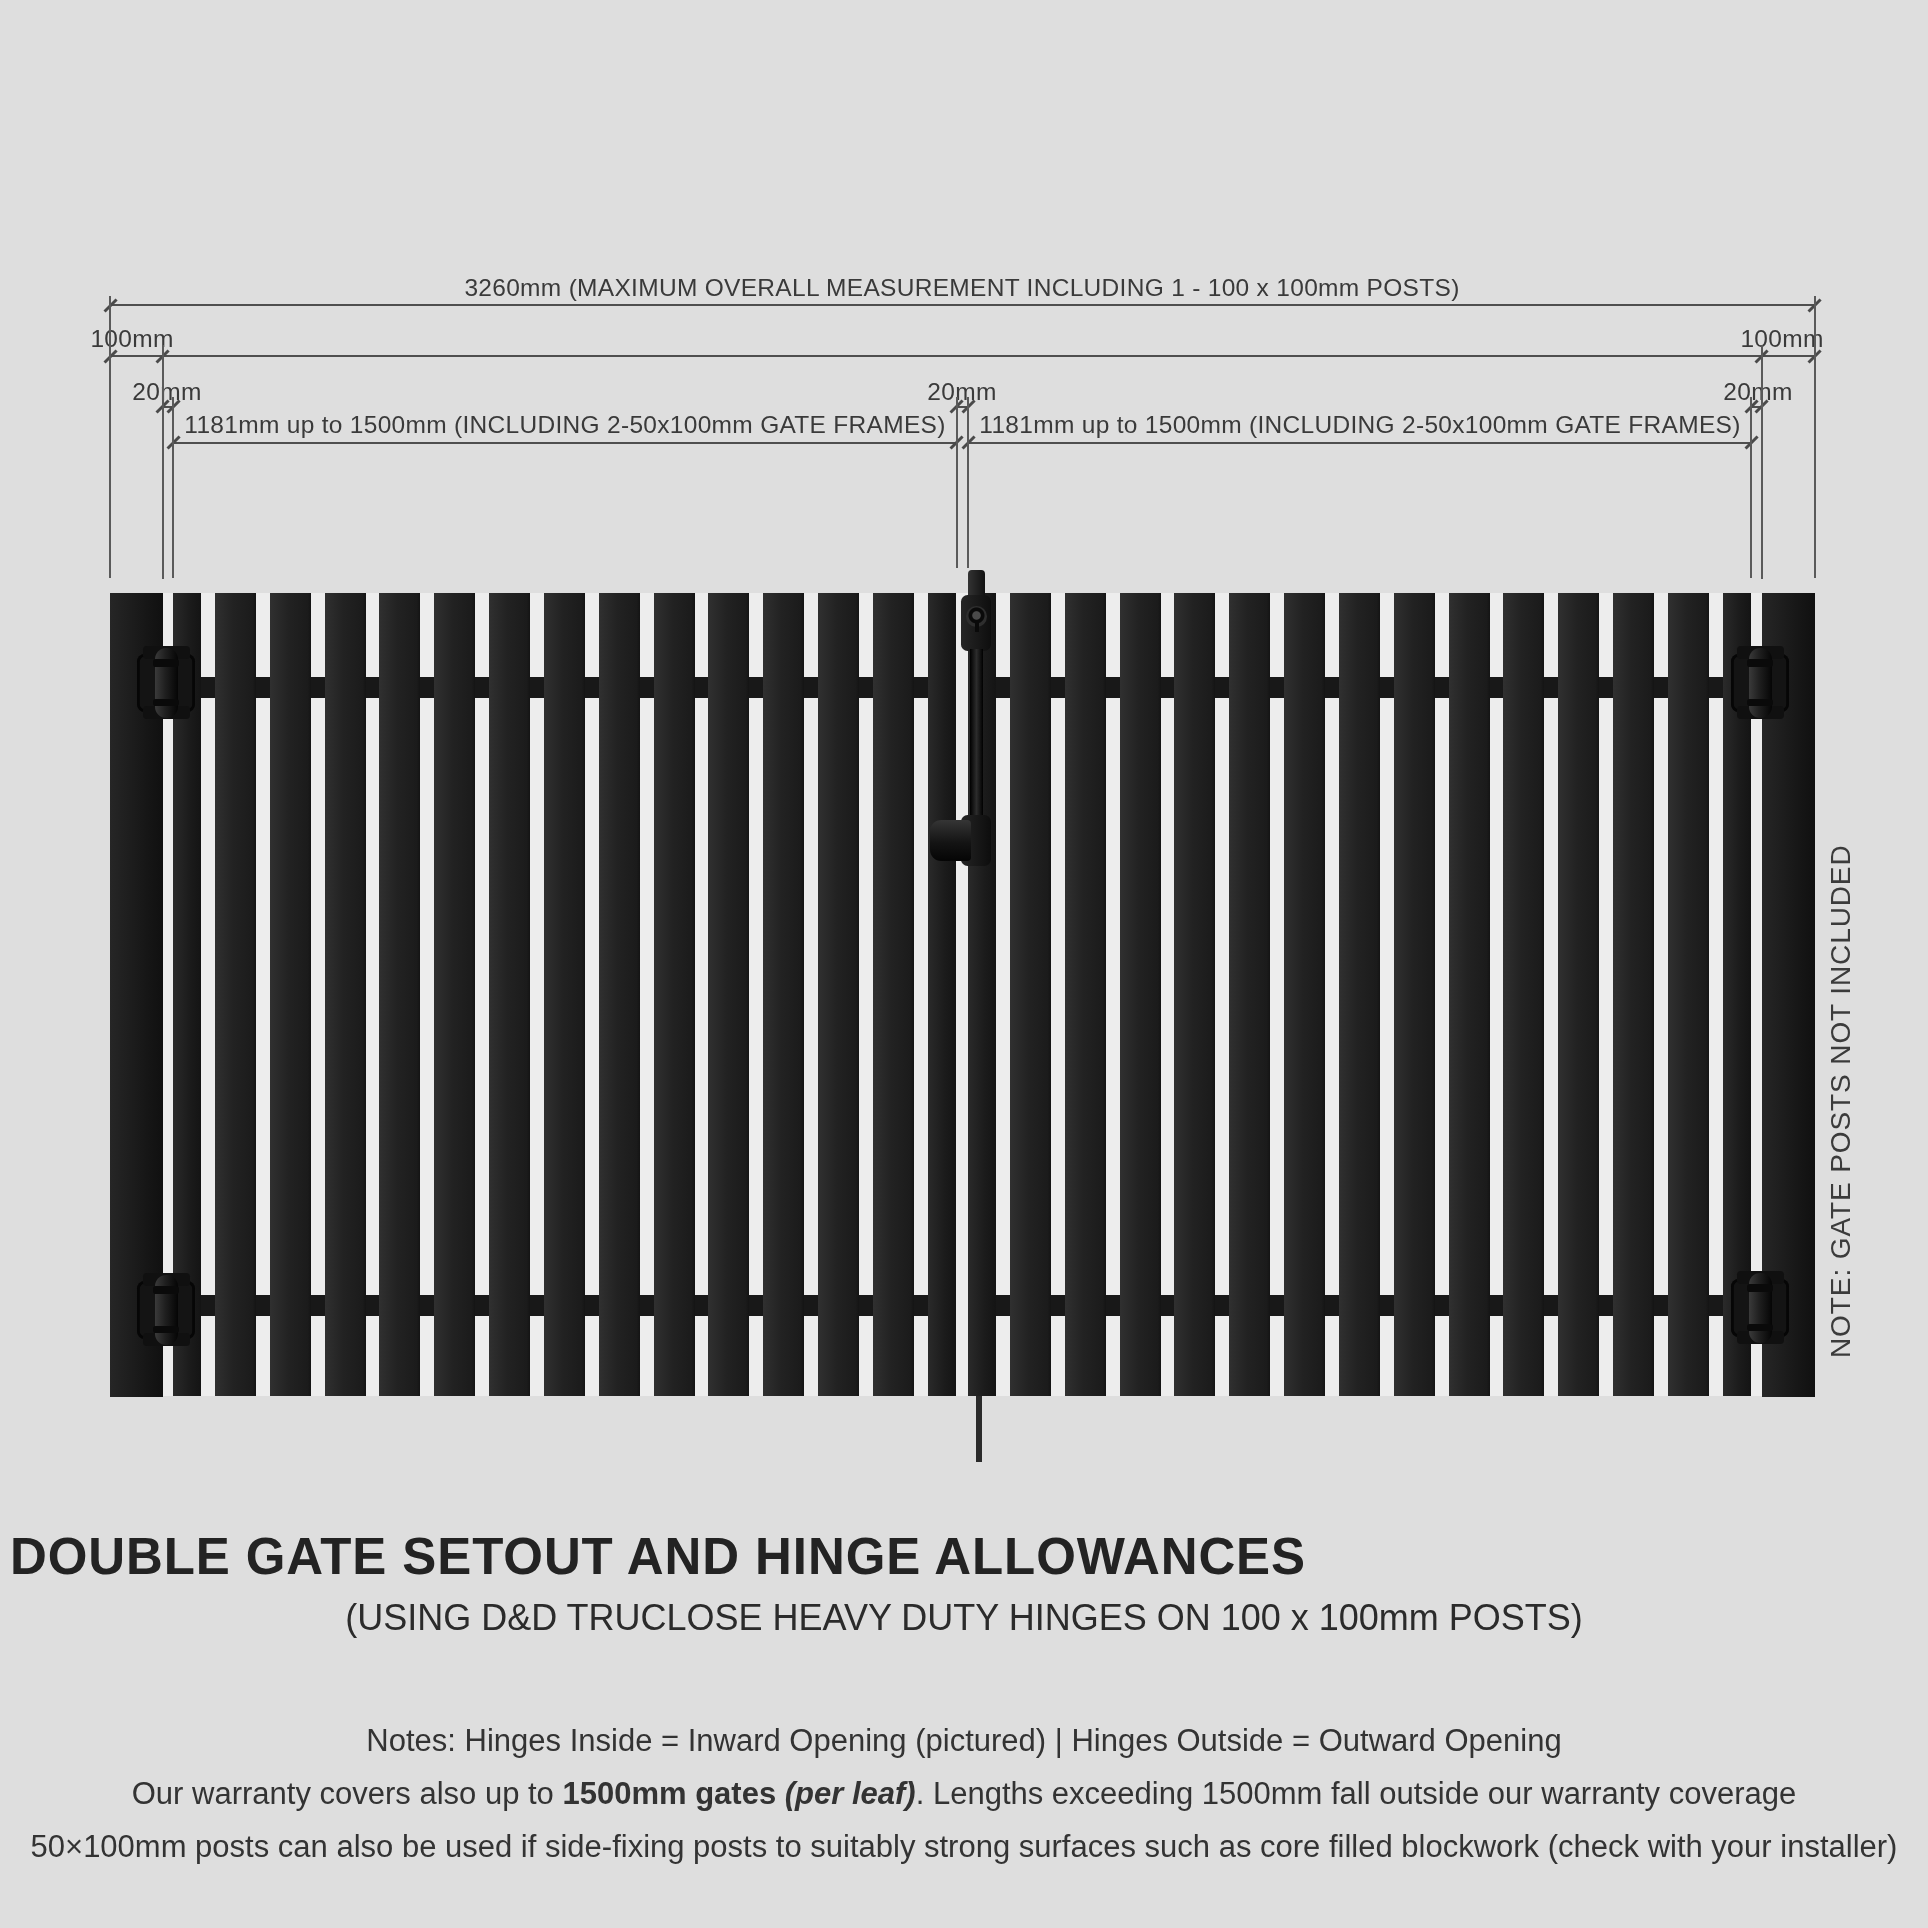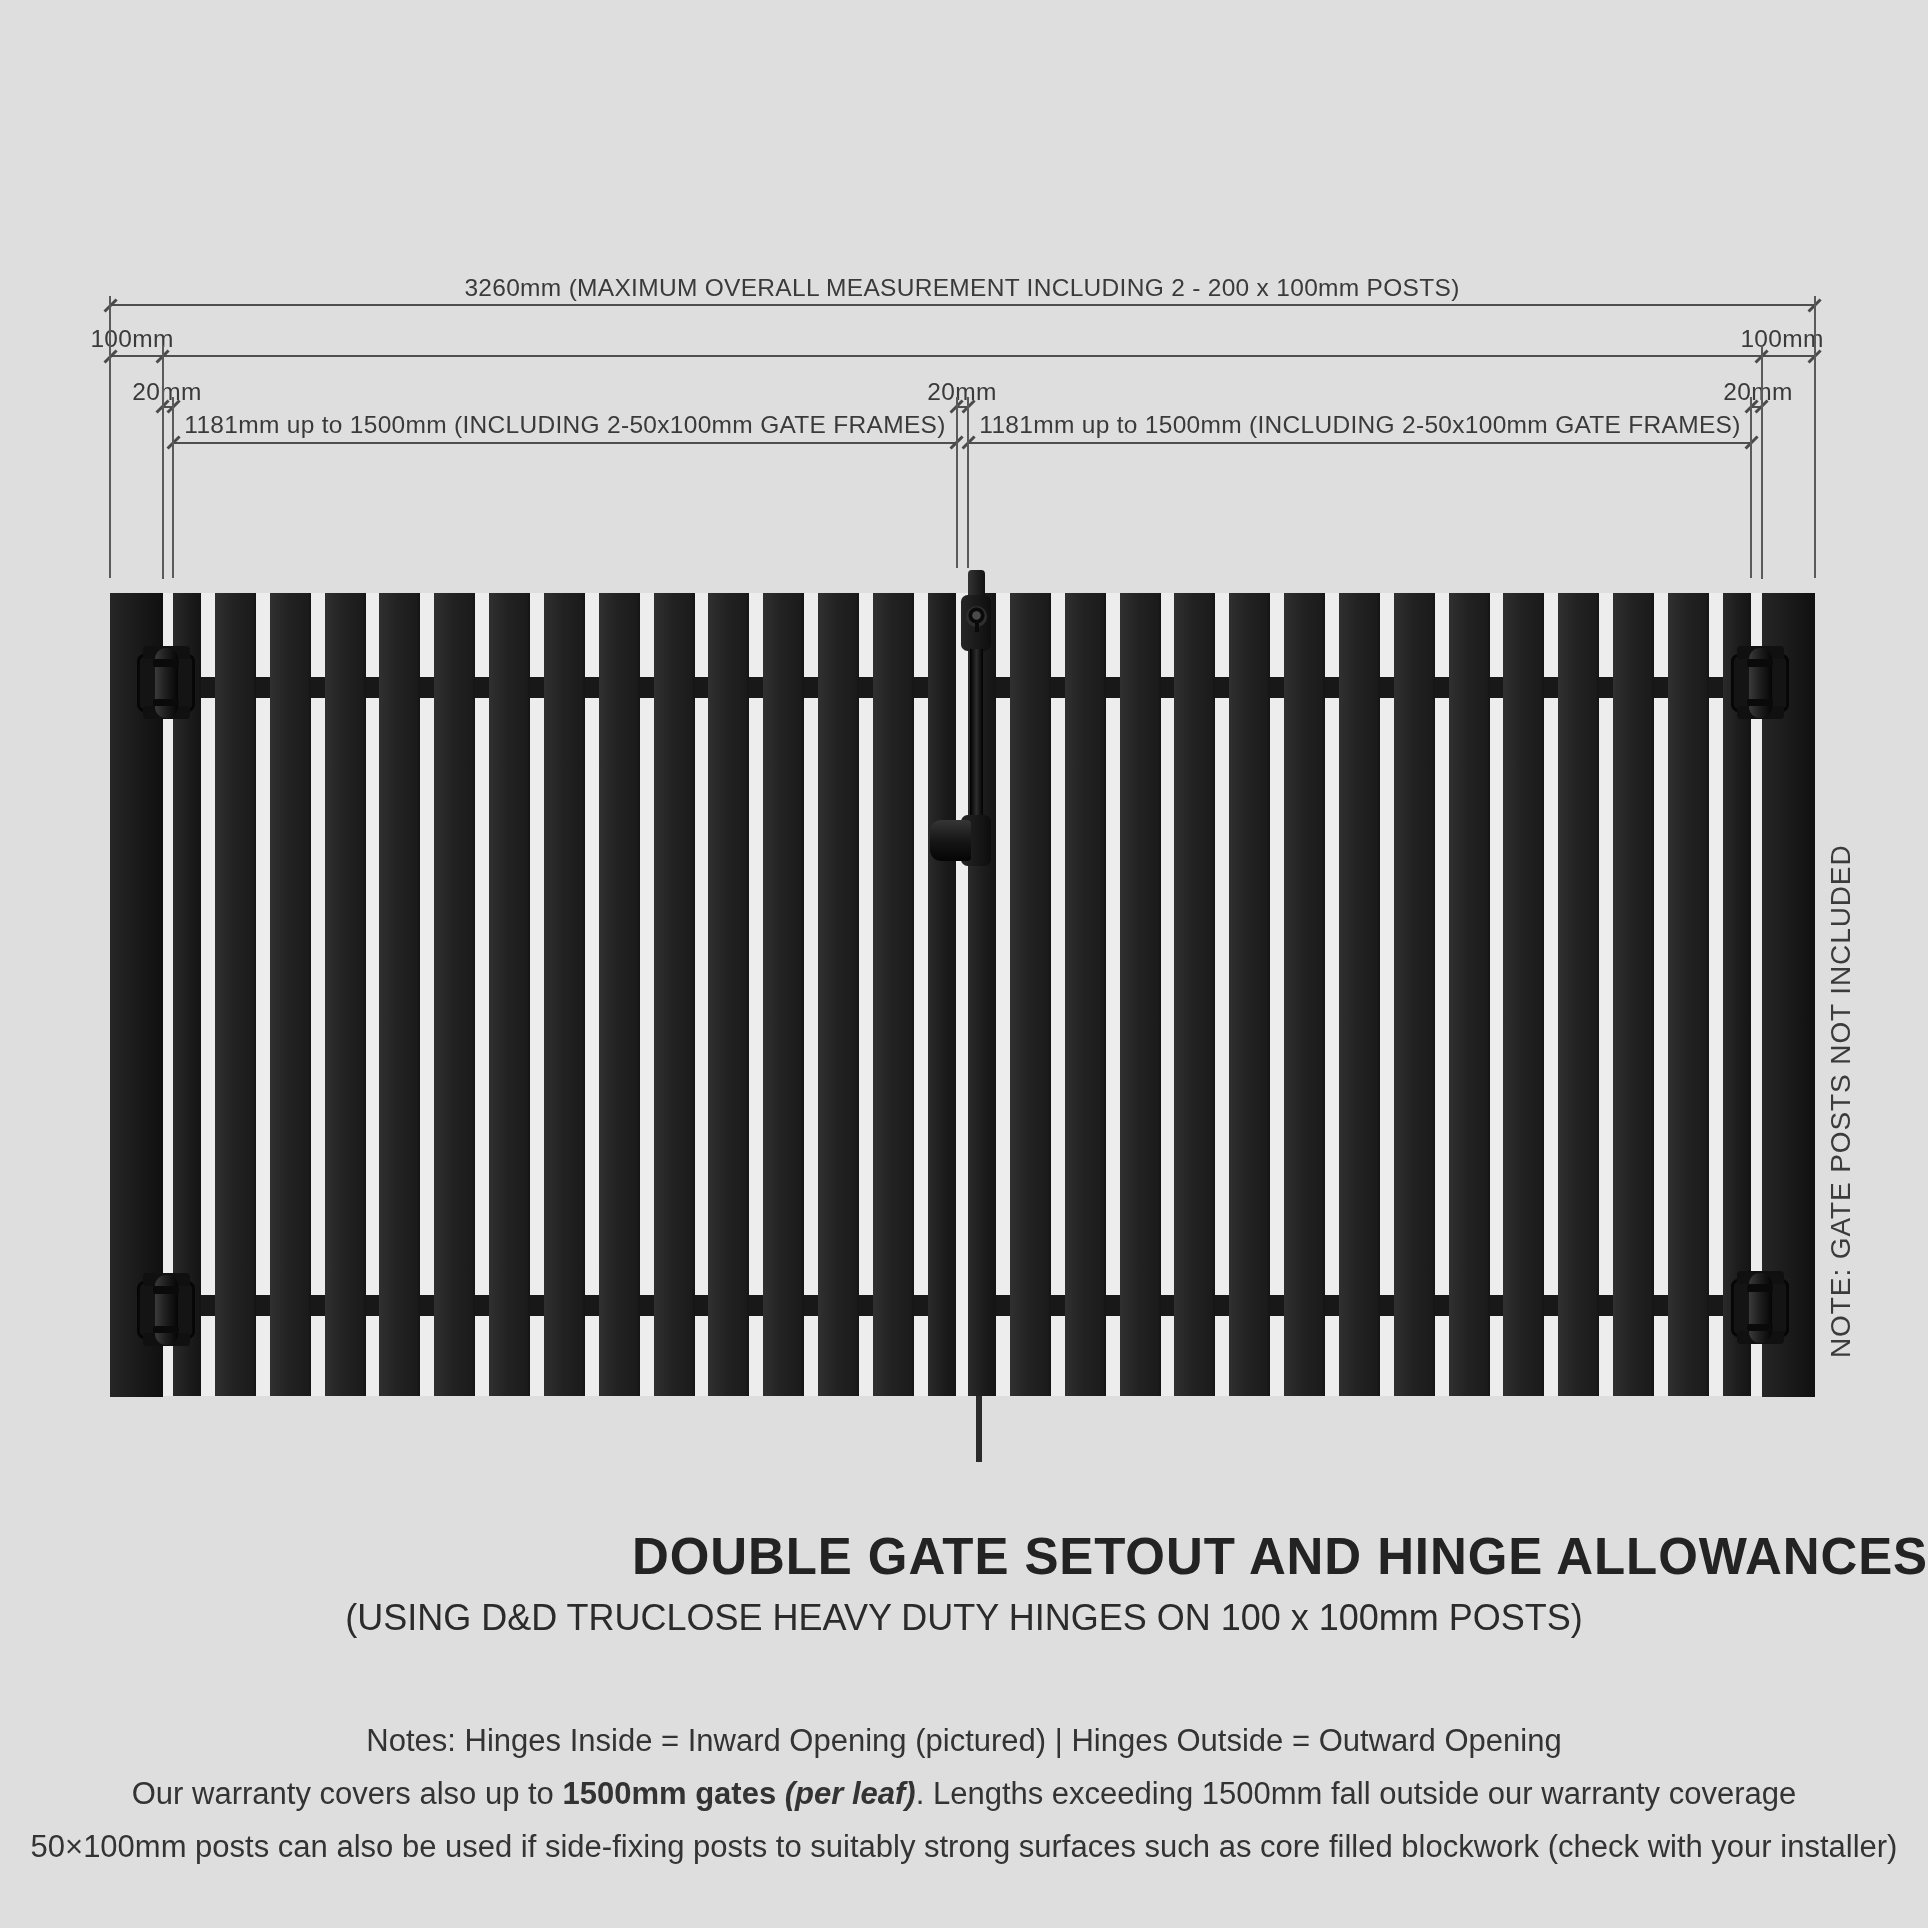--- a/index.html
+++ b/index.html
@@ -15,22 +15,22 @@
   
   .front-view{
     left:0; right:0; top:92px; text-align:center;
     font-size:49px; font-weight:400; letter-spacing:3.8px; color:#2e2e2e;
   }
   .dim-label{
     transform:translateX(-50%); white-space:nowrap;
     font-size:24.5px; color:#3a3a3a; letter-spacing:0.3px;
   }
   .big-title{
-    left:0; right:0; top:1527px; text-align:right;
-    font-size:51px; font-weight:600; letter-spacing:0.9px; color:#232323;
+    left:0; right:0; top:1527px; text-align:left;
+    font-size:51px; font-weight:600; letter-spacing:0.9px; color:#232323;padding-left:10px;
   }
   .sub-title{
     left:0; right:0; top:1597px; text-align:center;
     font-size:36px; font-weight:400; color:#2b2b2b;
   }
   .note-line{
     left:0; right:0; text-align:center; font-size:31px; color:#333333; white-space:nowrap;
   }
   .note-bold{font-weight:700;}
   .note-bold-italic{font-weight:700; font-style:italic;}
@@ -75,21 +75,21 @@
   .latch-knob{left:930px; top:820px; width:41px; height:41px; border-radius:11.3px 3.8px 3.8px 11.3px;
     background:linear-gradient(180deg,#353535,#141414 55%,#050505);}
   .latch-rod{left:976px; top:1396px; width:5.6px; height:66px; background:#2a2a2a;}
 </style>
 </head>
 <body>
 
 <div id="stage">
 
 
-  <div class="abs dim-label" style="left:962px; top:274px;">3260mm (MAXIMUM OVERALL MEASUREMENT INCLUDING 2 - 200 x 100mm POSTS)</div>
+  <div class="abs dim-label" style="left:962px; top:274px;">3260mm (MAXIMUM OVERALL MEASUREMENT INCLUDING 1 - 100 x 100mm POSTS)</div>
   <div class="abs dim-label" style="left:132px;  top:325px;">100mm</div>
   <div class="abs dim-label" style="left:1782px; top:325px;">100mm</div>
   <div class="abs dim-label" style="left:167px;  top:378px;">20mm</div>
   <div class="abs dim-label" style="left:962px; top:378px;">20mm</div>
   <div class="abs dim-label" style="left:1758px; top:378px;">20mm</div>
   <div class="abs dim-label" style="left:565px;  top:411px;">1181mm up to 1500mm (INCLUDING 2-50x100mm GATE FRAMES)</div>
   <div class="abs dim-label" style="left:1360px; top:411px;">1181mm up to 1500mm (INCLUDING 2-50x100mm GATE FRAMES)</div>
 
   <div class="abs gate-backdrop"></div>
   <div id="gate-layer">

